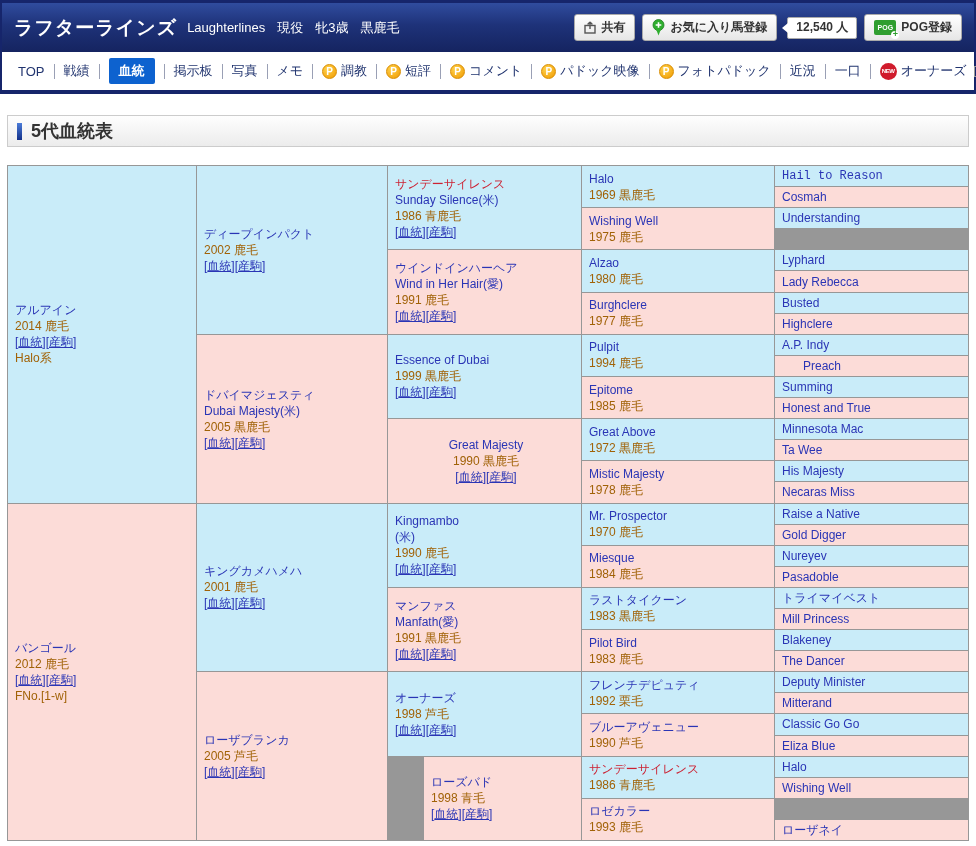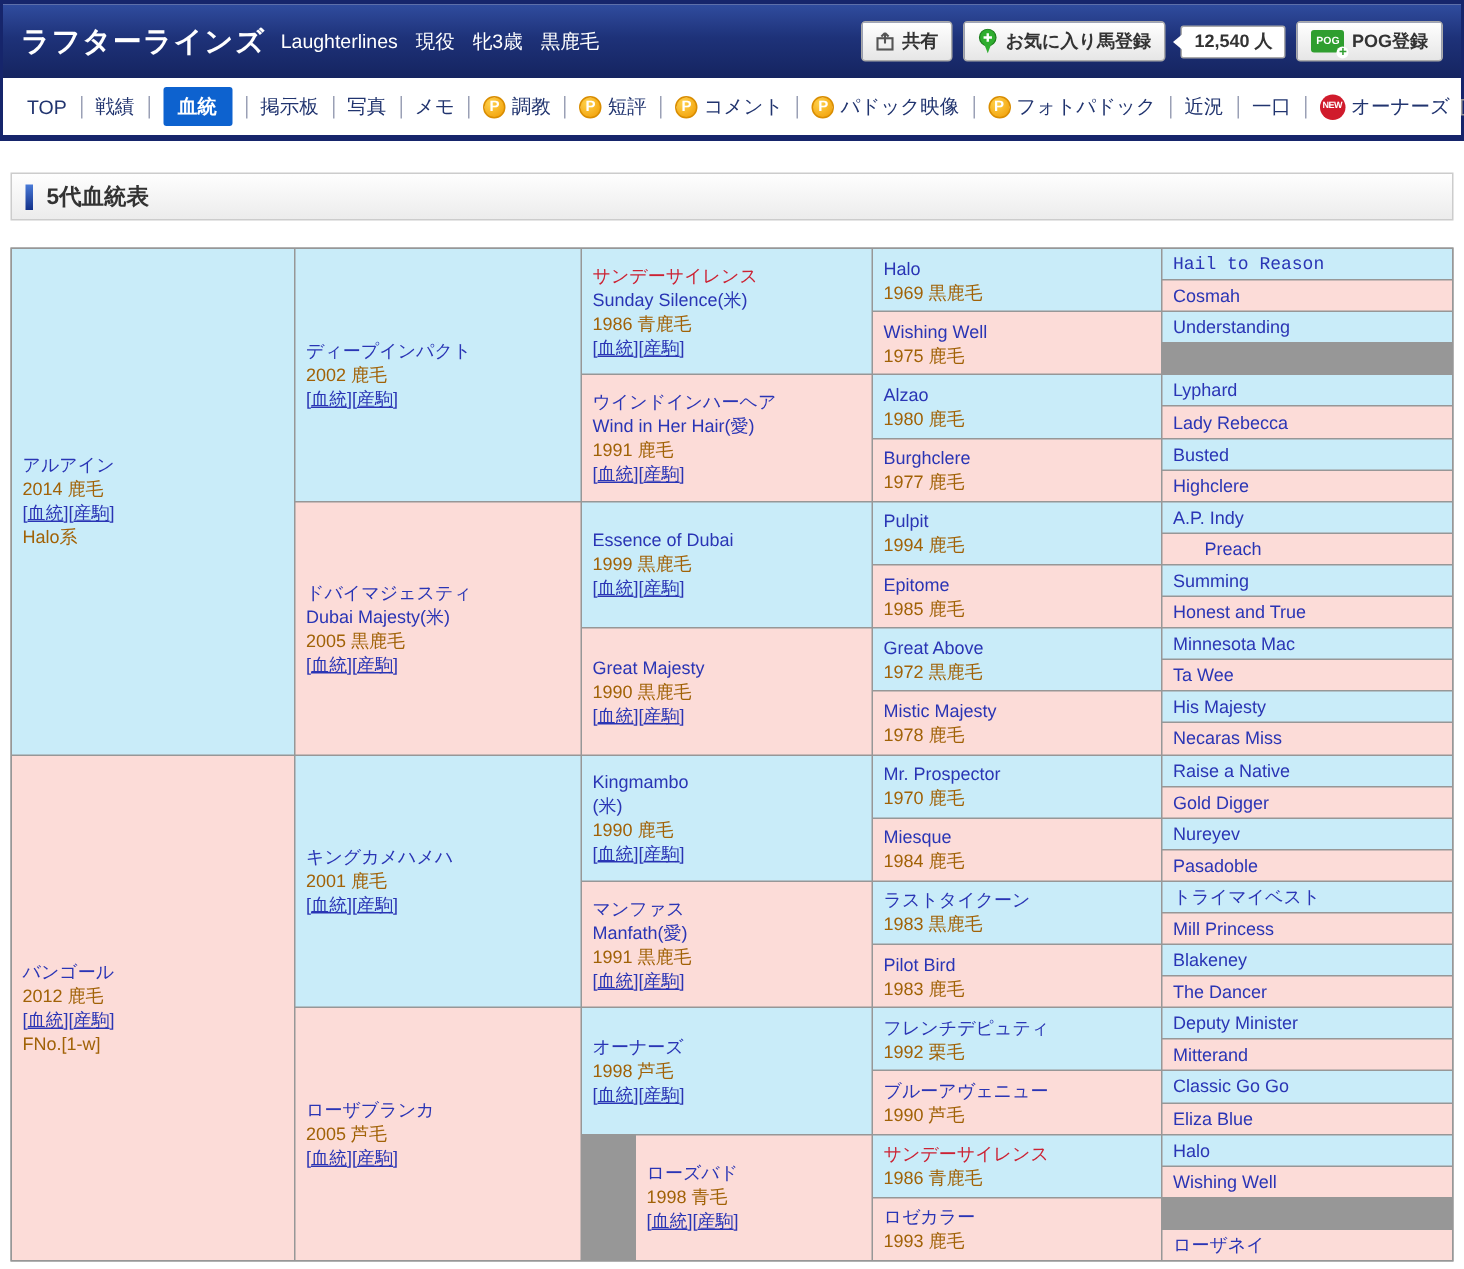--- a/index.html
+++ b/index.html
@@ -75,21 +75,21 @@
   .exticon::after{content:"";position:absolute;right:-3px;top:-3px;width:6px;height:6px;
     background:#fff;border-right:2px solid #888;border-top:2px solid #888;}
   
   .content{padding:0 7px;}
   .section{
     margin-top:21px;height:32px;border:1px solid #ccc;
     background:linear-gradient(#fefefe,#ececec);
     display:flex;align-items:center;padding:0 9px;
   }
   .accent{width:5px;height:17px;background:linear-gradient(#4a7bd8,#123089);margin-right:9px;}
-  .section-title{font-size:15px;font-weight:bold;color:#333;}
+  .section-title{font-size:18px;font-weight:bold;color:#333;}
   
   .pedigree{
     margin-top:18px;width:962px;
     display:grid;
     grid-template-columns:188px 190px 193px 192px 193px;
     grid-template-rows:repeat(32,20.1px);
     gap:1px;background:var(--grid);border:1px solid var(--grid);
   }
   .cell{
     display:flex;flex-direction:column;justify-content:center;
@@ -255,21 +255,21 @@
         <a>ウインドインハーヘア</a>
         <a>Wind in Her Hair(愛)</a>
         <div class="info">1991 鹿毛</div>
         <div class="plinks"><span>[</span><a>血統</a><span>][</span><a>産駒</a><span>]</span></div>
       </div>
       <div class="cell bg-b" style="grid-area: 9 / 3 / span 4;">
         <a>Essence of Dubai</a>
         <div class="info">1999 黒鹿毛</div>
         <div class="plinks"><span>[</span><a>血統</a><span>][</span><a>産駒</a><span>]</span></div>
       </div>
-      <div class="cell bg-p" style="grid-area: 13 / 3 / span 4;">
+      <div class="cell bg-p" style="grid-area: 13 / 3 / span 4; text-align: center;">
         <a>Great Majesty</a>
         <div class="info">1990 黒鹿毛</div>
         <div class="plinks"><span>[</span><a>血統</a><span>][</span><a>産駒</a><span>]</span></div>
       </div>
       <div class="cell bg-b" style="grid-area: 17 / 3 / span 4;">
         <a>Kingmambo</a>
         <a>(米)</a>
         <div class="info">1990 鹿毛</div>
         <div class="plinks"><span>[</span><a>血統</a><span>][</span><a>産駒</a><span>]</span></div>
       </div>

